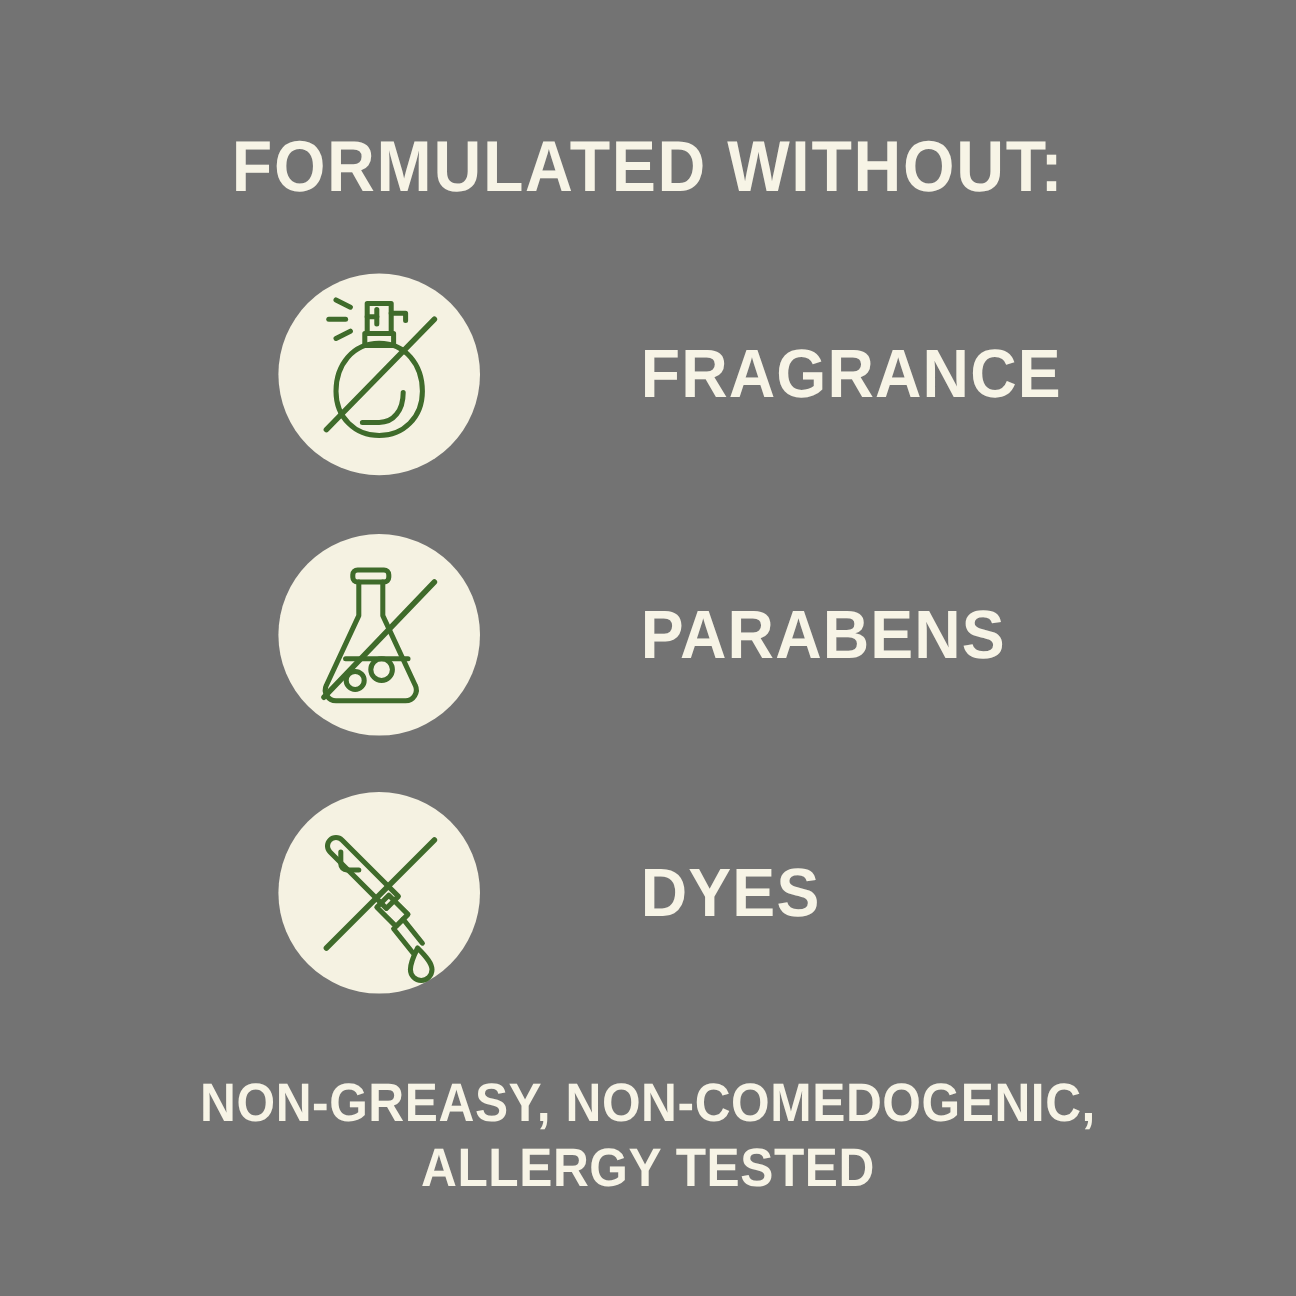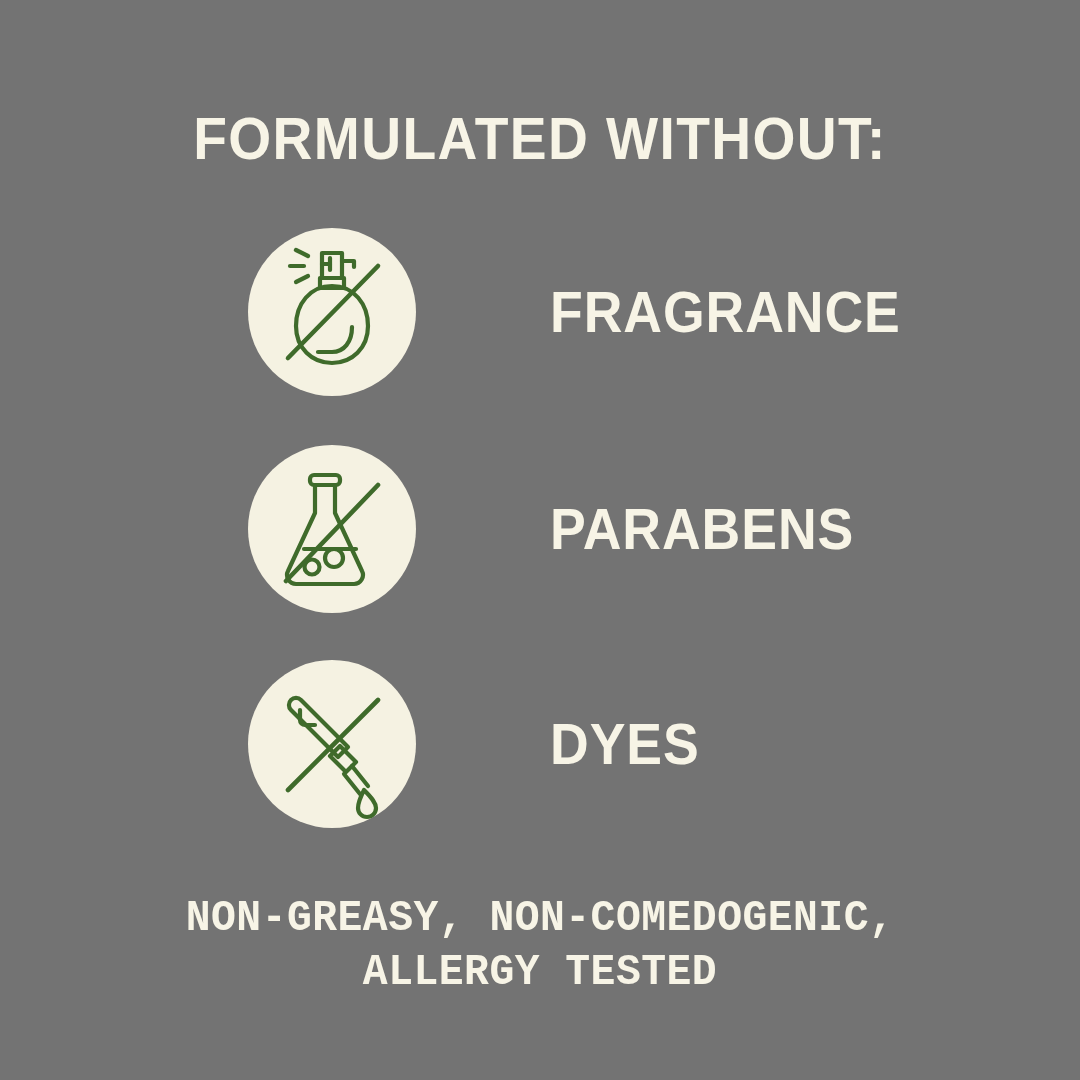--- a/index.html
+++ b/index.html
@@ -36,21 +36,21 @@
     letter-spacing: 1.5px;
     line-height: 62px;
     transform: scaleX(0.92);
     transform-origin: 50% 50%;
     white-space: nowrap;
   }
 
   
   .row {
     position: absolute;
-    left: 16px;
+    left: 0;
     width: 976px;
     height: 170px;
     display: flex;
     align-items: center;
   }
   #row-0 { top: 228px; }
   #row-1 { top: 445px; }
   #row-2 { top: 660px; }
 
   .badge {
@@ -87,21 +87,21 @@
   }
 
   
   #footer {
     position: absolute;
     top: 892px;
     left: 0;
     width: 1080px;
     text-align: center;
     color: #F7F4E6;
-    font-family: Liberation Mono, monospace;
+    font-family: Liberation Sans, sans-serif;
     font-size: 45px;
     font-weight: 700;
     letter-spacing: 0.5px;
     line-height: 54px;
   }
   #footer .fline {
     display: block;
     transform: scaleX(0.92);
     transform-origin: 50% 50%;
     white-space: nowrap;

